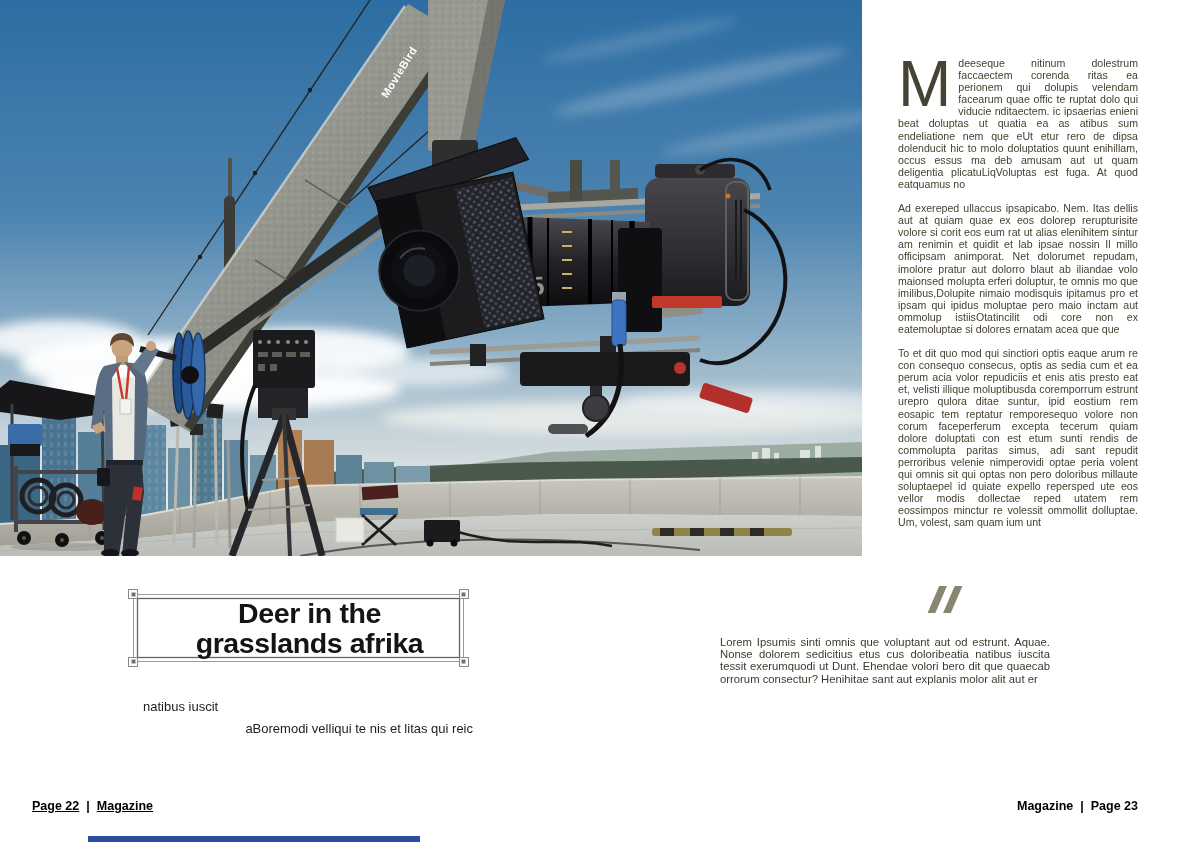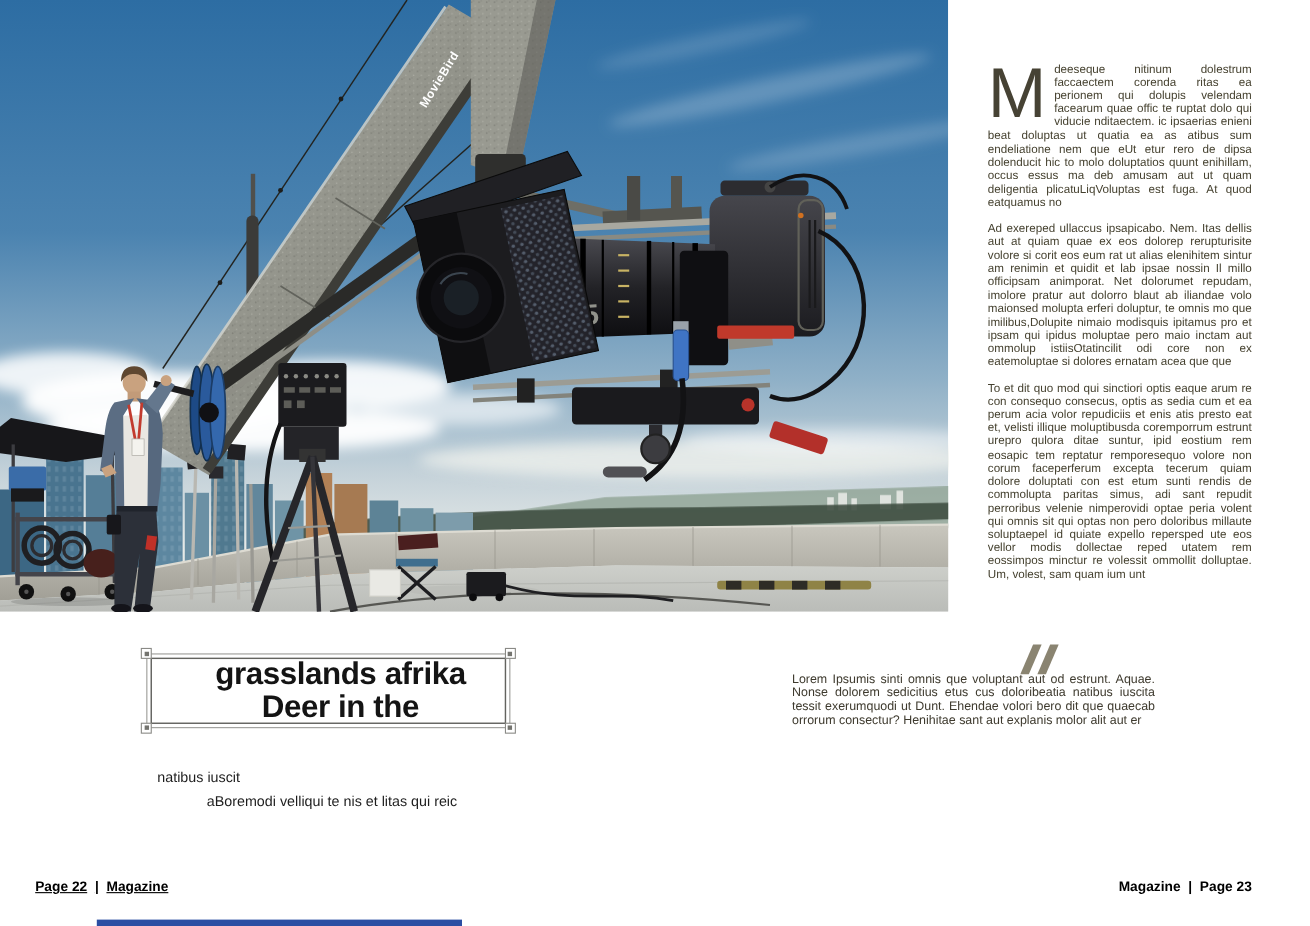--- a/index.html
+++ b/index.html
@@ -12,23 +12,23 @@
   .dropcap{float:left;font-size:64px;line-height:50px;height:50px;margin:2px 7px 0 0;
         color:#464234;}
   .title-frame{position:absolute;left:127px;top:588px;width:343px;height:80px;}
   .title-frame svg{position:absolute;left:0;top:0;width:100%;height:100%;}
   .title-text{position:absolute;left:0;top:0;right:0;bottom:0;display:flex;flex-direction:column;
         justify-content:center;align-items:center;padding-left:22px;
         font-size:28.5px;line-height:30px;font-weight:bold;letter-spacing:-0.4px;color:#141414;}
   .standfirst{position:absolute;left:143px;top:700px;width:330px;
         font-size:13px;line-height:13px;color:#1d1d1d;}
   .sf1{padding-left:7px;}
-  .sf3{padding-left:45px;margin-top:9px;}
+  .sf3{padding-left:45px;margin-top:9px;text-align:right;}
   .quote-mark{position:absolute;left:925px;top:584px;width:40px;height:31px;}
-  .pull-quote{position:absolute;left:720px;top:612px;width:330px;margin:0;
+  .pull-quote{position:absolute;left:720px;top:636px;width:330px;margin:0;
         font-size:11.3px;line-height:12.2px;color:#3e3a2e;text-align:justify;}
   .footer{position:absolute;top:799px;font-size:12.5px;font-weight:bold;color:#000;}
   .footer-left{left:32px;text-decoration:underline;}
   .footer-right{right:53px;padding-left:21px;}
   .sep{margin:0 7px;}
   .bottom-bar{position:absolute;left:88px;top:836px;width:332px;height:6px;background:#2b4ea3;}
 </style>
 </head>
 <body>
 
@@ -408,22 +408,22 @@
         <rect x="4.5" y="4.5" width="4" height="4" fill="#74746f"></rect>
         <rect x="332.5" y="1.5" width="9" height="9" fill="#fff" stroke="#8a8a86"></rect>
         <rect x="334.5" y="4.5" width="4" height="4" fill="#74746f"></rect>
         <rect x="1.5" y="69.5" width="9" height="9" fill="#fff" stroke="#8a8a86"></rect>
         <rect x="4.5" y="71.5" width="4" height="4" fill="#74746f"></rect>
         <rect x="332.5" y="69.5" width="9" height="9" fill="#fff" stroke="#8a8a86"></rect>
         <rect x="334.5" y="71.5" width="4" height="4" fill="#74746f"></rect>
       </g>
     </svg>
     <div class="title-text">
+      <div>Deer in the</div>
       <div>grasslands afrika</div>
-      <div>Deer in the</div>
     </div>
   </div>
 
   <div class="standfirst">
     <div class="sf2">natibus iuscit</div>
     <div class="sf3">aBoremodi velliqui te nis et litas qui reic</div>
   </div>
 
   <svg class="quote-mark" viewBox="0 0 40 32">
     <polygon points="2,30 10,30 22,2 14,2" fill="#8a8471"></polygon>

